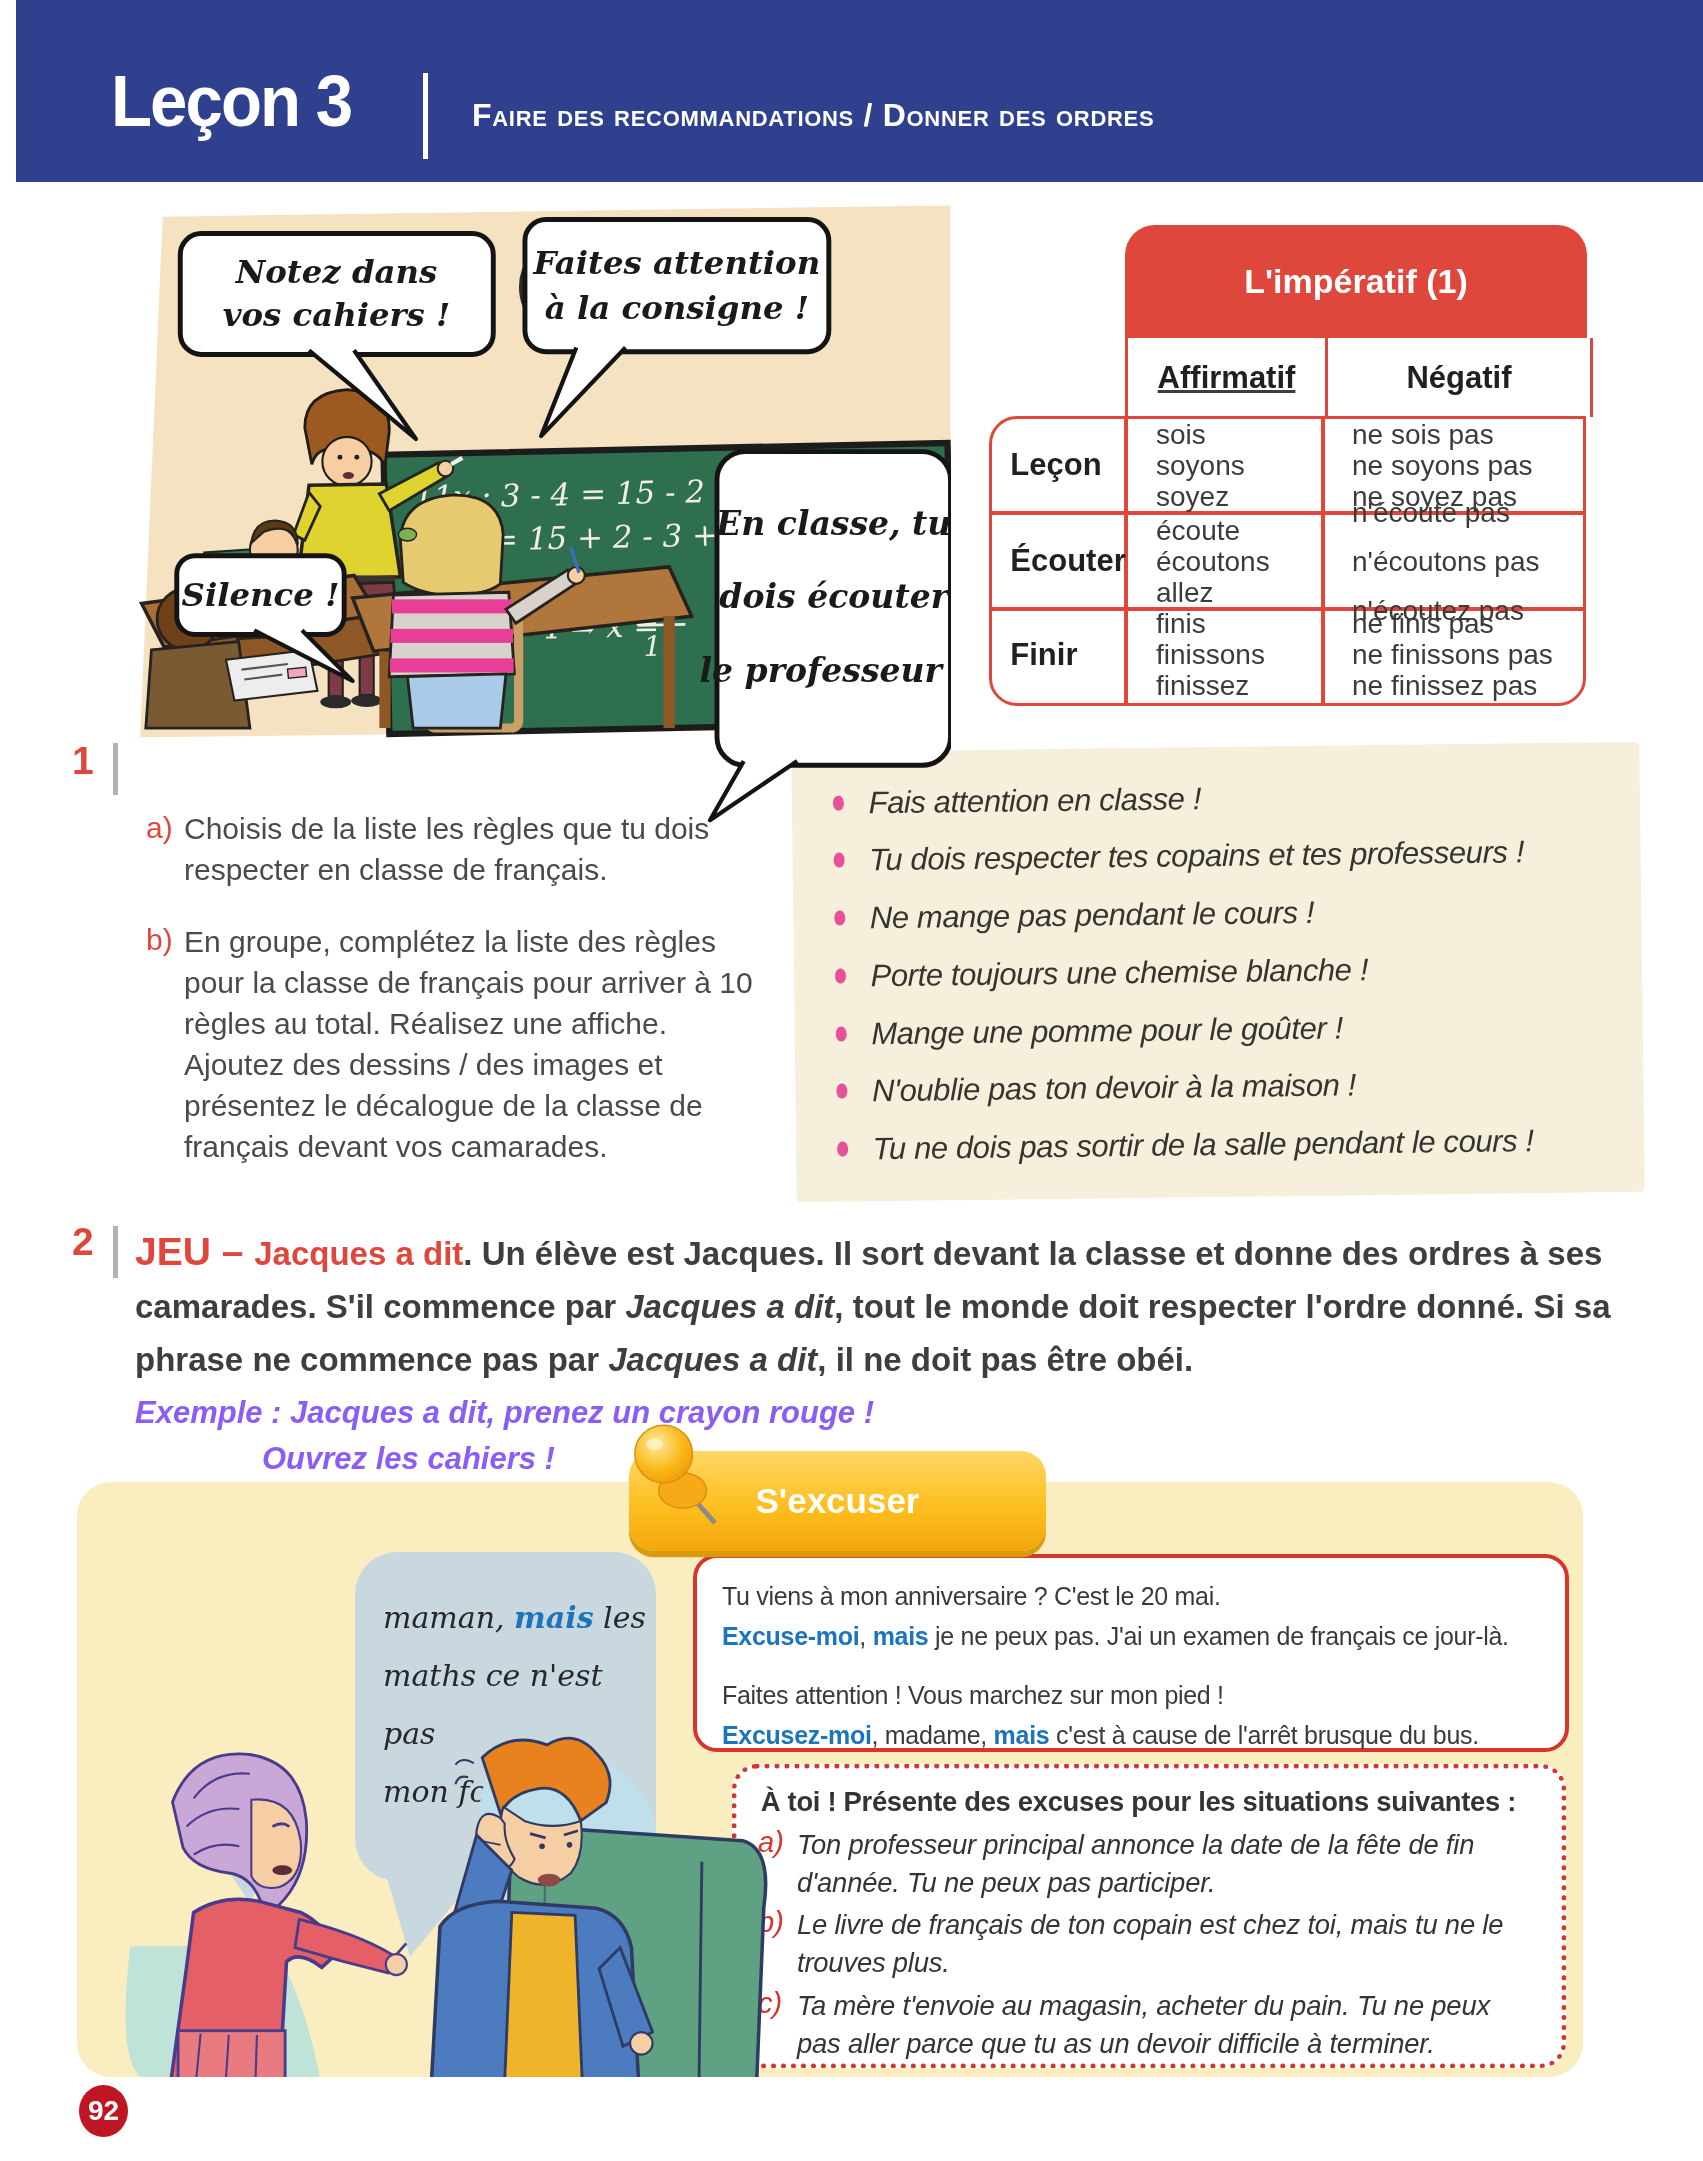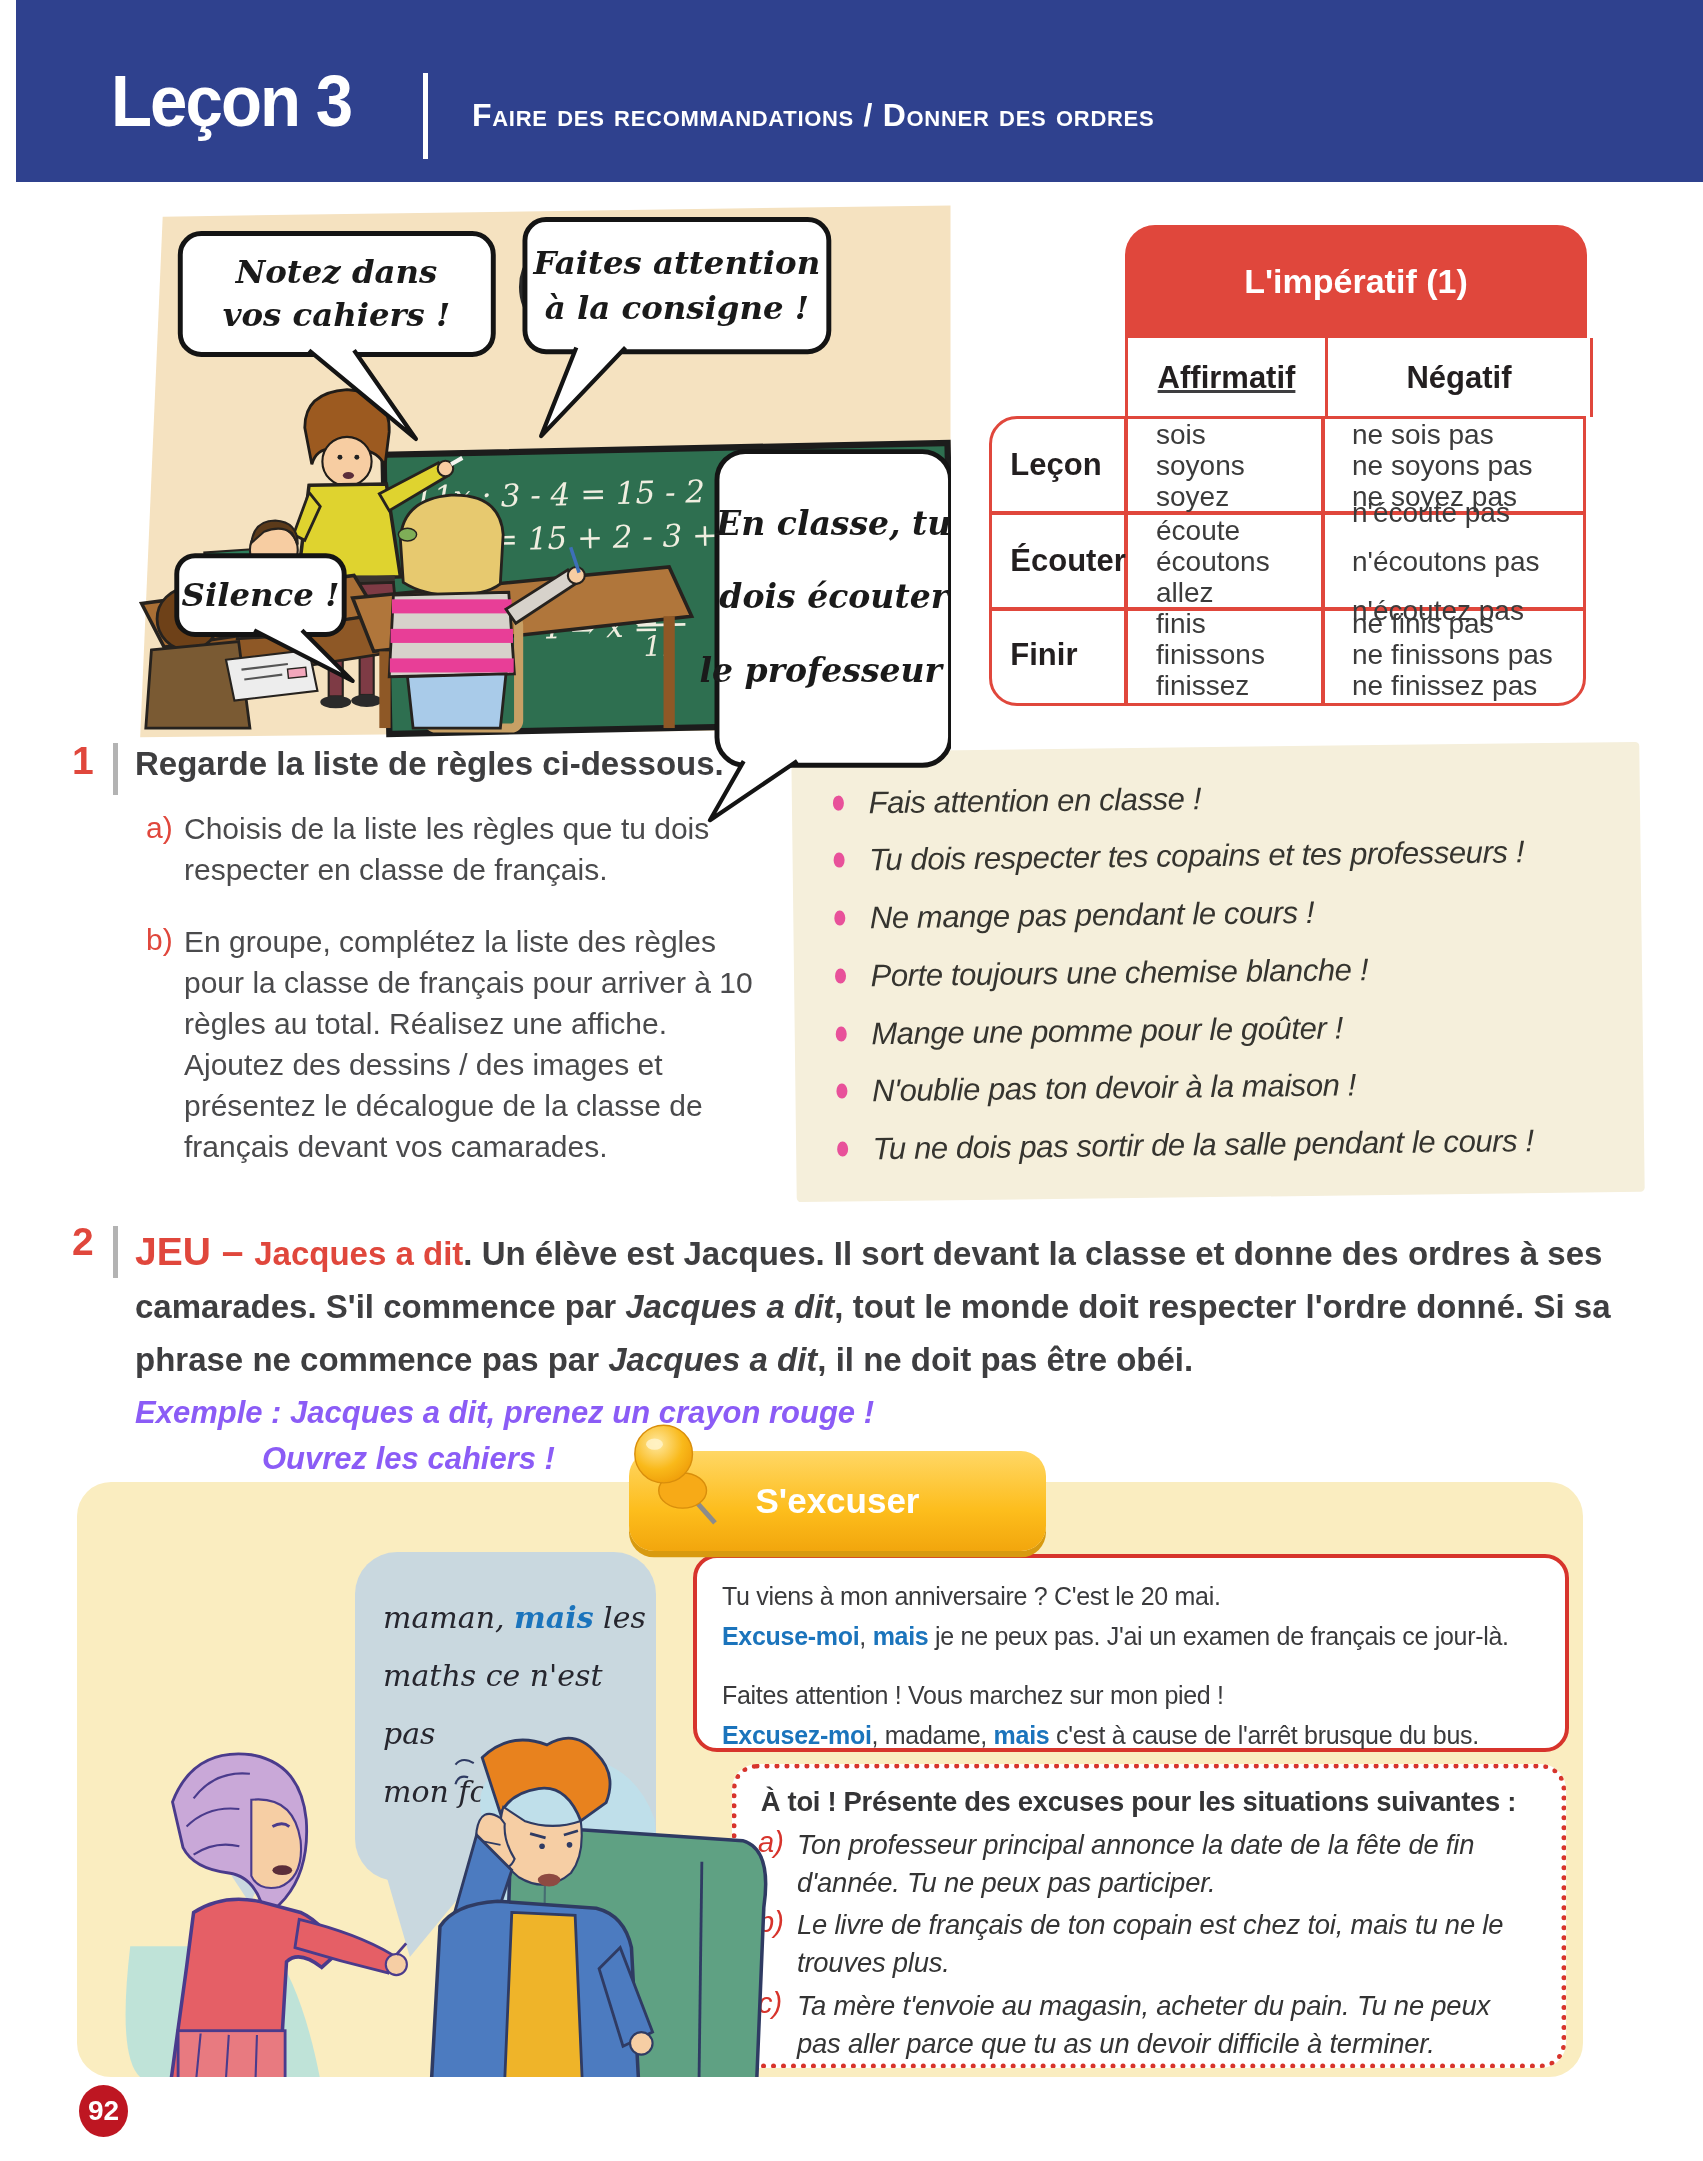--- a/index.html
+++ b/index.html
@@ -277,21 +277,20 @@
       <div class="tbl-cell" style="left:333px;top:191px;width:251px;height:89px;padding-left:27px;">
         <div class="tbl-form">ne finis pas</div>
         <div class="tbl-form">ne finissons pas</div>
         <div class="tbl-form">ne finissez pas</div>
       </div>
     </div>
   </div>
 
   <div class="ex-num" style="left:72px;top:739px;">1</div>
   <div class="ex-bar" style="left:113px;top:743px;"></div>
-  <div class="ex1-title">Regarde la liste de règles ci-dessous.</div>
   <div class="ex-item-label" style="left:146px;top:811px;">a)</div>
   <div class="ex-item-text" style="left:184px;top:808px;width:563px;">Choisis de la liste les règles que tu dois respecter en classe de français.</div>
   <div class="ex-item-label" style="left:146px;top:923px;">b)</div>
   <div class="ex-item-text" style="left:184px;top:921px;width:570px;">En groupe, complétez la liste des règles pour la classe de français pour arriver à 10 règles au total. Réalisez une affiche. Ajoutez des dessins / des images et présentez le décalogue de la classe de français devant vos camarades.</div>
 
   <div class="rules-panel">
     <div class="rule" style="top:34px;">
         <span class="dot"></span>
         <span class="txt">Fais attention en classe !</span>
       </div>

